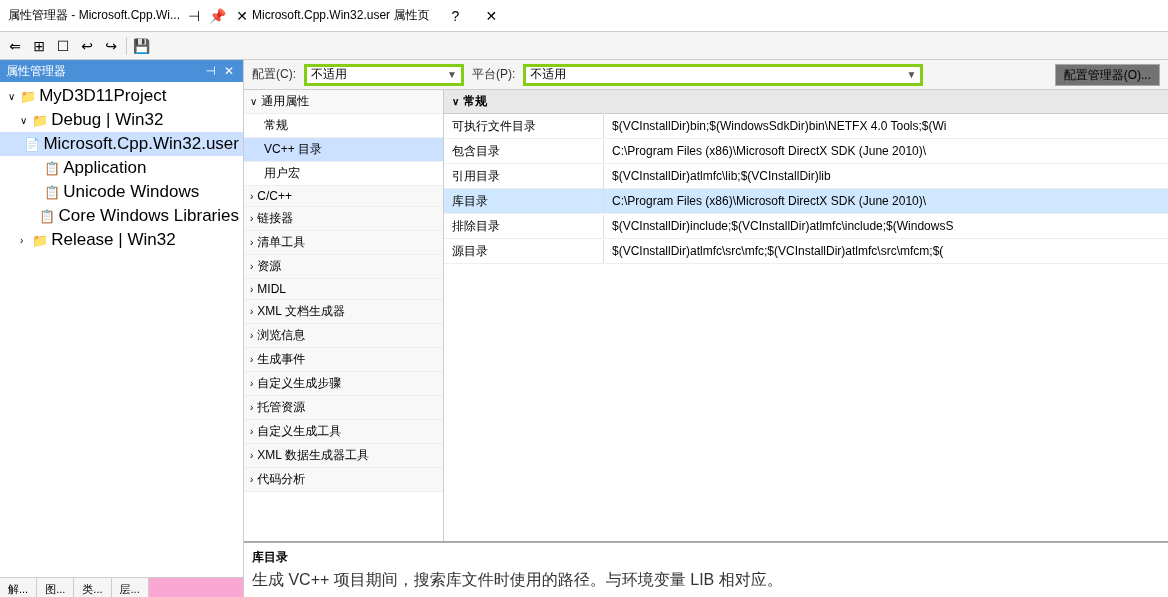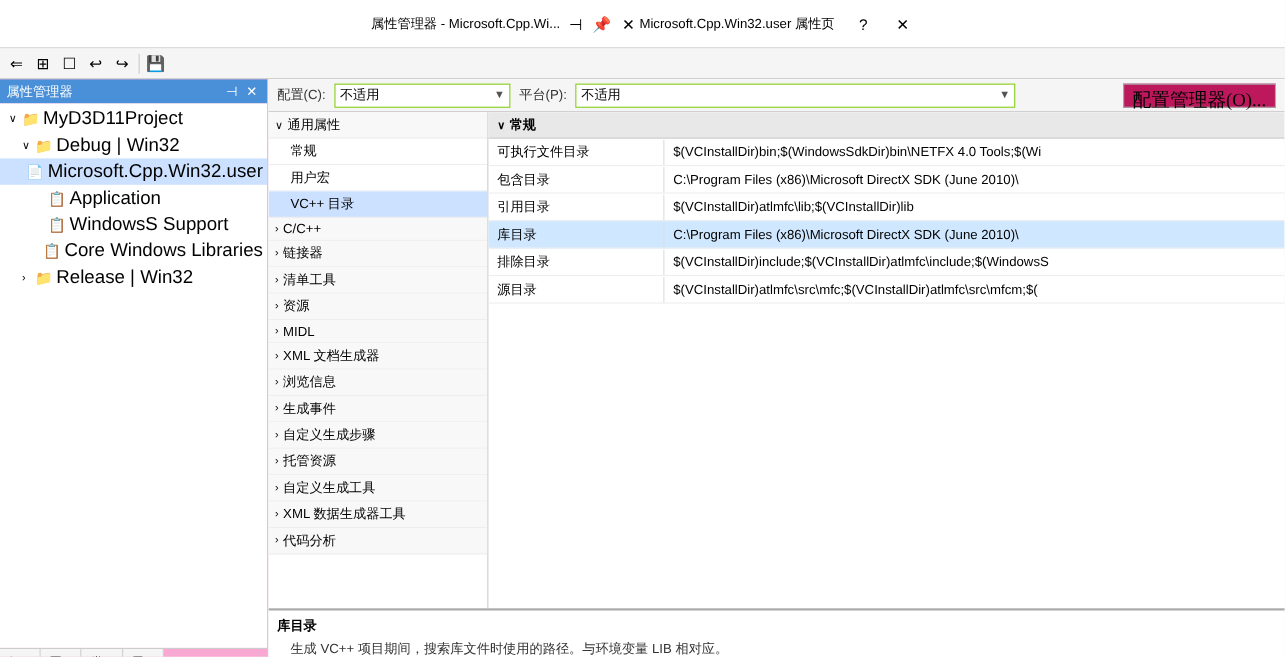--- a/index.html
+++ b/index.html
@@ -1,22 +1,22 @@
 <!DOCTYPE html>
 <html><head>
   <meta charset="utf-8">
   <style>
     * { box-sizing: border-box; margin: 0; padding: 0; }
     body { font-family: 'Microsoft YaHei', SimSun, sans-serif; font-size: 12px; background: #f0f0f0; color: #000; overflow: hidden; height: 597px; width: 1168px; }
 
     
     .title-bar {
-      display: flex; align-items: center; justify-content: center;
+      display: flex; align-items: center; justify-content: flex-start;
       background: #fff; border-bottom: 1px solid #ccc;
-      padding: 4px 8px; height: 44px; font-size: 12px;
+      padding: 4px 8px; height: 32px; font-size: 12px;
     }
     .title-bar-left { display: flex; align-items: center; gap: 4px; }
     .title-bar-right { display: flex; align-items: center; gap: 16px; }
     .title-bar-btn { width: 20px; height: 20px; border: none; background: none; cursor: pointer; font-size: 14px; display: flex; align-items: center; justify-content: center; }
 
     
     .toolbar {
       display: flex; align-items: center; background: #f5f5f5;
       border-bottom: 1px solid #ccc; padding: 2px 4px; height: 28px; gap: 2px;
     }
@@ -53,28 +53,28 @@
     
     .right-panel { flex: 1; display: flex; flex-direction: column; background: #fff; overflow: hidden; }
 
     
     .config-bar {
       display: flex; align-items: center; background: #f5f5f5;
       border-bottom: 1px solid #ccc; padding: 4px 8px; gap: 8px; height: 30px;
     }
     .config-label { font-size: 12px; color: #333; }
     .config-select {
-      border: 1px solid #84cc16; background: #fff; height: 22px; padding: 0 4px;
+      border: 3px solid #84cc16; background: #fff; height: 22px; padding: 0 4px;
       font-size: 12px; display: flex; align-items: center; min-width: 160px; position: relative;
     }
     .config-select-inner { flex: 1; }
     .config-select-arrow { font-size: 10px; color: #555; margin-left: 4px; }
     .config-manager-btn {
-      margin-left: auto; border: 1px solid #aaa; background: #be185d;
-      padding: 2px 8px; cursor: pointer; font-size: 17px; height: 22px; font-family: Liberation Serif, serif;
+      margin-left: auto; border: 1px solid #aaa; background: #737373;
+      padding: 2px 8px; cursor: pointer; font-size: 12px; height: 22px;
     }
 
     
     .props-content { flex: 1; display: flex; overflow: hidden; }
 
     
     .props-tree { width: 200px; min-width: 200px; border-right: 1px solid #ccc; overflow-y: auto; background: #fff; }
     .props-category { display: flex; align-items: center; padding: 3px 6px; cursor: pointer; border-bottom: 1px solid #eee; background: #f8f8f8; }
     .props-category-toggle { font-size: 10px; margin-right: 4px; }
     .props-category-label { font-size: 12px; }
@@ -94,21 +94,21 @@
     .props-name { width: 160px; min-width: 160px; padding: 3px 8px; font-size: 12px; border-right: 1px solid #ddd; display: flex; align-items: center; }
     .props-value { flex: 1; padding: 5px 8px; font-size: 12px; display: flex; align-items: center; overflow: hidden; white-space: nowrap; text-overflow: ellipsis; }
     .props-value.bold { font-weight: normal; }
 
     
     .desc-bar {
       border-top: 2px solid #aaa; background: #fff; padding: 6px 8px; height: 60px;
       display: flex; flex-direction: column; gap: 4px;
     }
     .desc-title { font-weight: bold; font-size: 12px; }
-    .desc-text { font-size: 12px; color: #333; margin-left: 12px; }
+    .desc-text { font-size: 16px; color: #333; }
   </style>
 </head>
 <body>
 
 <div class="title-bar">
   <div class="title-bar-left">
     <span>属性管理器 - Microsoft.Cpp.Wi...</span>
     <button class="title-bar-btn" title="dock">⊣</button>
     <button class="title-bar-btn" title="pin">📌</button>
     <button class="title-bar-btn">✕</button>
@@ -168,21 +168,21 @@
         <span class="tree-indent" style="width:28px"></span>
         <span class="tree-toggle" style="width:12px"></span>
         <span class="tree-icon" style="font-size:13px">📋</span>
         <span class="tree-label">Application</span>
       </div>
 
       <div class="tree-item">
         <span class="tree-indent" style="width:28px"></span>
         <span class="tree-toggle" style="width:12px"></span>
         <span class="tree-icon" style="font-size:13px">📋</span>
-        <span class="tree-label">WindowsS Support</span>
+        <span class="tree-label">Unicode Windows</span>
       </div>
 
       <div class="tree-item">
         <span class="tree-indent" style="width:28px"></span>
         <span class="tree-toggle" style="width:12px"></span>
         <span class="tree-icon" style="font-size:13px">📋</span>
         <span class="tree-label">Core Windows Libraries</span>
       </div>
 
       <div class="tree-item">
@@ -221,25 +221,25 @@
 
       <div class="props-tree">
 
         <div class="props-category">
           <span class="props-category-toggle">∨</span>
           <span class="props-category-label">通用属性</span>
         </div>
         <div class="props-subcategory">
           <span class="props-subcategory-label">常规</span>
         </div>
+        <div class="props-subcategory selected">
+          <span class="props-subcategory-label">VC++ 目录</span>
+        </div>
         <div class="props-subcategory">
           <span class="props-subcategory-label">用户宏</span>
-        </div>
-        <div class="props-subcategory selected">
-          <span class="props-subcategory-label">VC++ 目录</span>
         </div>
 
         <div class="props-category">
           <span class="props-category-toggle">›</span>
           <span class="props-category-label">C/C++</span>
         </div>
 
         <div class="props-category">
           <span class="props-category-toggle">›</span>
           <span class="props-category-label">链接器</span>

